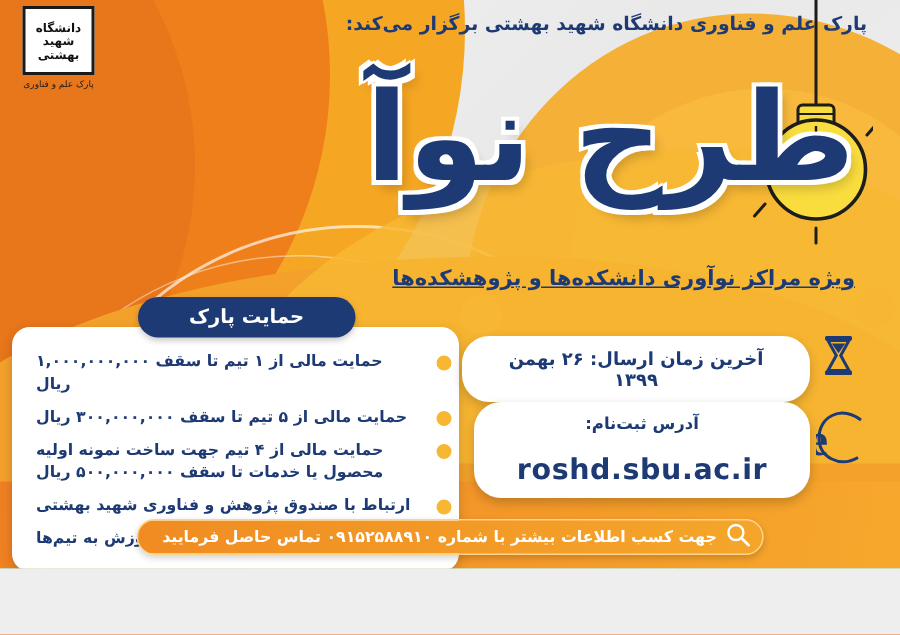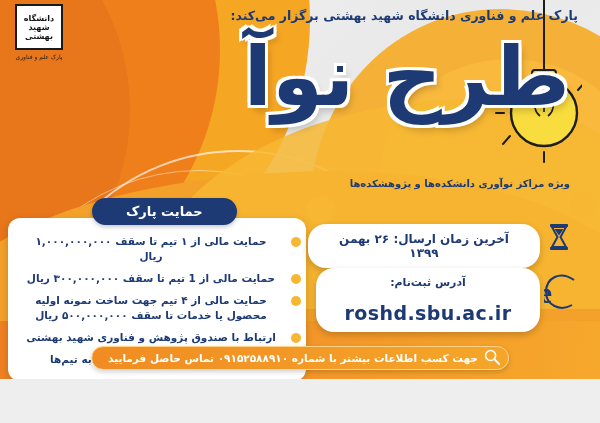--- a/index.html
+++ b/index.html
@@ -81,52 +81,52 @@
   .logo-sub{
     font-size:6px;color:#1c1c1c;margin-top:3px;white-space:nowrap;
   }
   .head-line{
     position:absolute;right:22px;top:8px;z-index:9;
     font-size:12.5px;color:#1d3a74;font-weight:bold;
     letter-spacing:0;
   }
   
   .title-main{
-    position:absolute;right:30px;top:36px;z-index:9;
+    position:absolute;right:30px;top:52px;z-index:9;
     font-size:82px;line-height:1;font-weight:bold;color:#1d3a74;
     text-shadow:
       2px 0 0 #fff,-2px 0 0 #fff,0 2px 0 #fff,0 -2px 0 #fff,
       3px 3px 0 #fff,-3px 3px 0 #fff,3px -3px 0 #fff,-3px -3px 0 #fff,
       4px 6px 7px rgba(0,0,0,.18);
     direction:rtl;
   }
   .title-sub{
     position:absolute;right:30px;top:178px;z-index:9;
-    font-size:10px;color:#1d3a74;font-weight:bold;
+    font-size:14px;color:#1d3a74;font-weight:bold;text-decoration:underline;
   }
   
   .bulb{position:absolute;right:18px;top:0px;z-index:8;}
   
   .fin-badge{
     position:absolute;left:92px;top:198px;z-index:12;
     background:#1d3a74;color:#fff;border-radius:16px;
     padding:6px 34px;font-size:13px;font-weight:bold;
     box-shadow:0 2px 4px rgba(0,0,0,.22);
   }
   .fin-card{
     position:absolute;left:8px;top:218px;width:298px;
     background:#fff;border-radius:12px;
     box-shadow:0 3px 8px rgba(0,0,0,.18);
     padding:16px 24px 14px 16px;
     box-sizing:border-box;z-index:10;
   }
   .fin-list{list-style:none;margin:0;padding:0;}
   .fin-item{
     position:relative;color:#1d3a74;font-size:10.5px;line-height:15px;
-    font-weight:bold;text-align:center;margin-bottom:7px;padding-right:4px;
+    font-weight:bold;text-align:left;margin-bottom:7px;padding-right:4px;
   }
   .fin-item:last-child{margin-bottom:0;}
   .fin-item .bullet{
     position:absolute;right:-19px;top:3px;width:10px;height:10px;
     border-radius:50%;background:#f7b733;
   }
   
   .pill{
     position:absolute;z-index:11;background:#fff;border-radius:18px;
     box-shadow:0 3px 7px rgba(0,0,0,.2);
@@ -216,21 +216,21 @@
   <div class="fin-badge">حمایت پارک</div>
 
   <div class="fin-card">
     <ul class="fin-list">
       <li class="fin-item">
         <span class="bullet"></span>
         <span>حمایت مالی از ۱ تیم تا سقف ۱,۰۰۰,۰۰۰,۰۰۰ ریال</span>
       </li>
       <li class="fin-item">
         <span class="bullet"></span>
-        <span>حمایت مالی از 1 تیم تا سقف ۳۰۰,۰۰۰,۰۰۰ ریال</span>
+        <span>حمایت مالی از ۵ تیم تا سقف ۳۰۰,۰۰۰,۰۰۰ ریال</span>
       </li>
       <li class="fin-item">
         <span class="bullet"></span>
         <span>حمایت مالی از ۴ تیم جهت ساخت نمونه اولیه محصول یا خدمات تا سقف ۵۰۰,۰۰۰,۰۰۰ ریال</span>
       </li>
       <li class="fin-item">
         <span class="bullet"></span>
         <span>ارتباط با صندوق پژوهش و فناوری شهید بهشتی</span>
       </li>
       <li class="fin-item">

